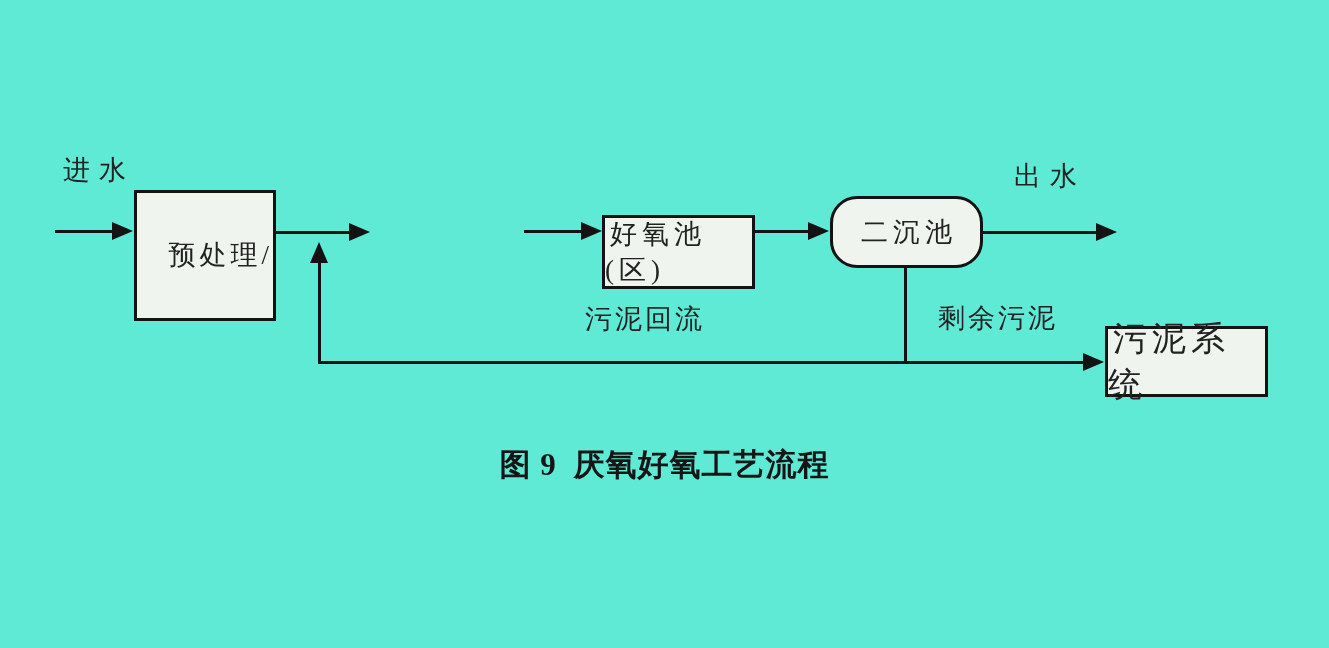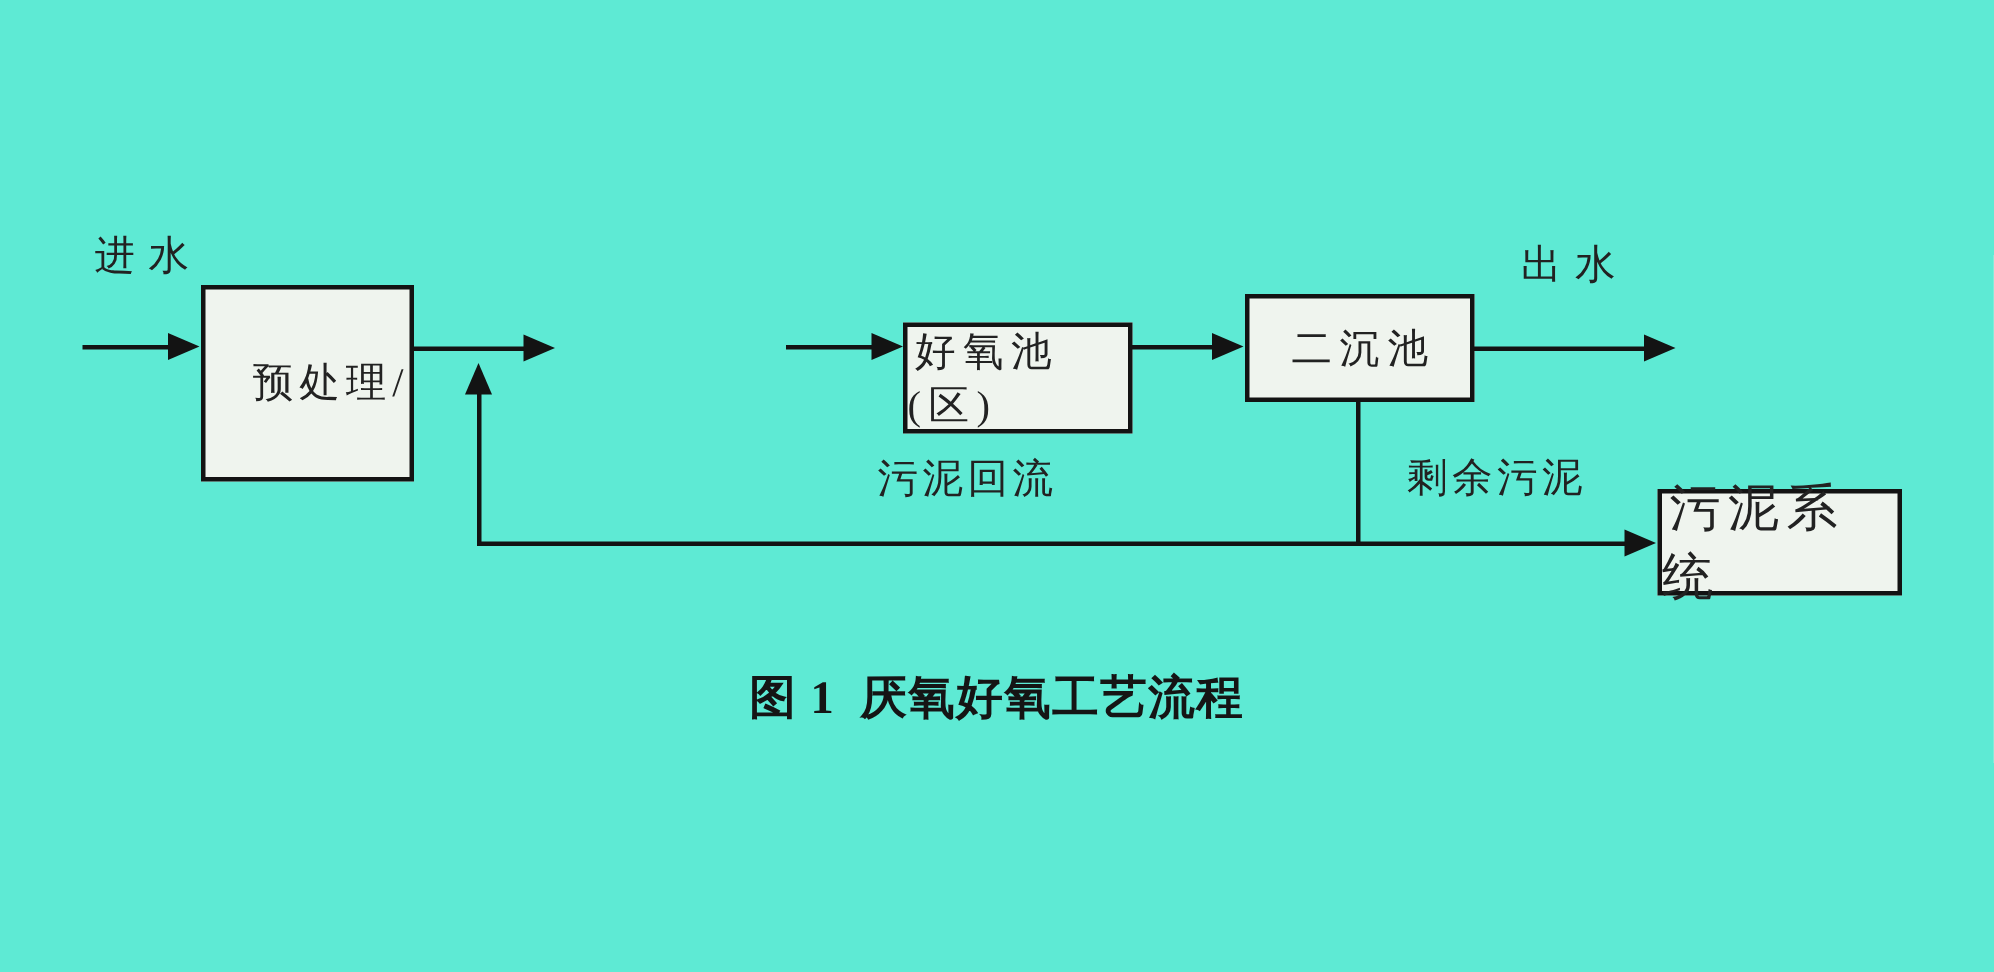--- a/index.html
+++ b/index.html
@@ -85,38 +85,38 @@
   <div class="hline" style="left:524px; top:230px; width:60px;"></div>
   <div class="arrowhead-right" style="left:581px; top:222px;"></div>
 
   <div class="node-box" style="left:602px; top:195px; width:153px; height:74px;margin-top:20px;">
     <div>好氧池(区)</div>
   </div>
 
   <div class="hline" style="left:754px; top:230px; width:57px;"></div>
   <div class="arrowhead-right" style="left:808px; top:222px;"></div>
 
-  <div class="node-box" style="left:830px; top:196px; width:153px; height:72px;">
+  <div class="node-box" style="left:830px; top:196px; width:153px; height:72px;border-radius:27px;">
     <div>二沉池</div>
   </div>
 
   <div class="flow-label" style="left:1014px; top:158px; letter-spacing:9px;">出水</div>
   <div class="hline" style="left:982px; top:231px; width:116px;"></div>
   <div class="arrowhead-right" style="left:1096px; top:223px;"></div>
 
   <div class="vline" style="left:904px; top:266px; height:98px;"></div>
 
   <div class="hline" style="left:318px; top:361px; width:767px;"></div>
   <div class="arrowhead-right" style="left:1083px; top:353px;"></div>
 
   <div class="flow-label" style="left:938px; top:300px; letter-spacing:3px;">剩余污泥</div>
   <div class="flow-label" style="left:585px; top:301px; letter-spacing:3px;">污泥回流</div>
 
   <div class="node-box" style="left:1105px; top:326px; width:163px; height:71px; font-size:34px;">
     <div>污泥系统</div>
   </div>
 
   <div class="caption">
-    <span class="caption-prefix">图 1</span>
+    <span class="caption-prefix">图 9</span>
     <span class="caption-title">厌氧好氧工艺流程</span>
   </div>
 
 </div>
 
 </body></html>

